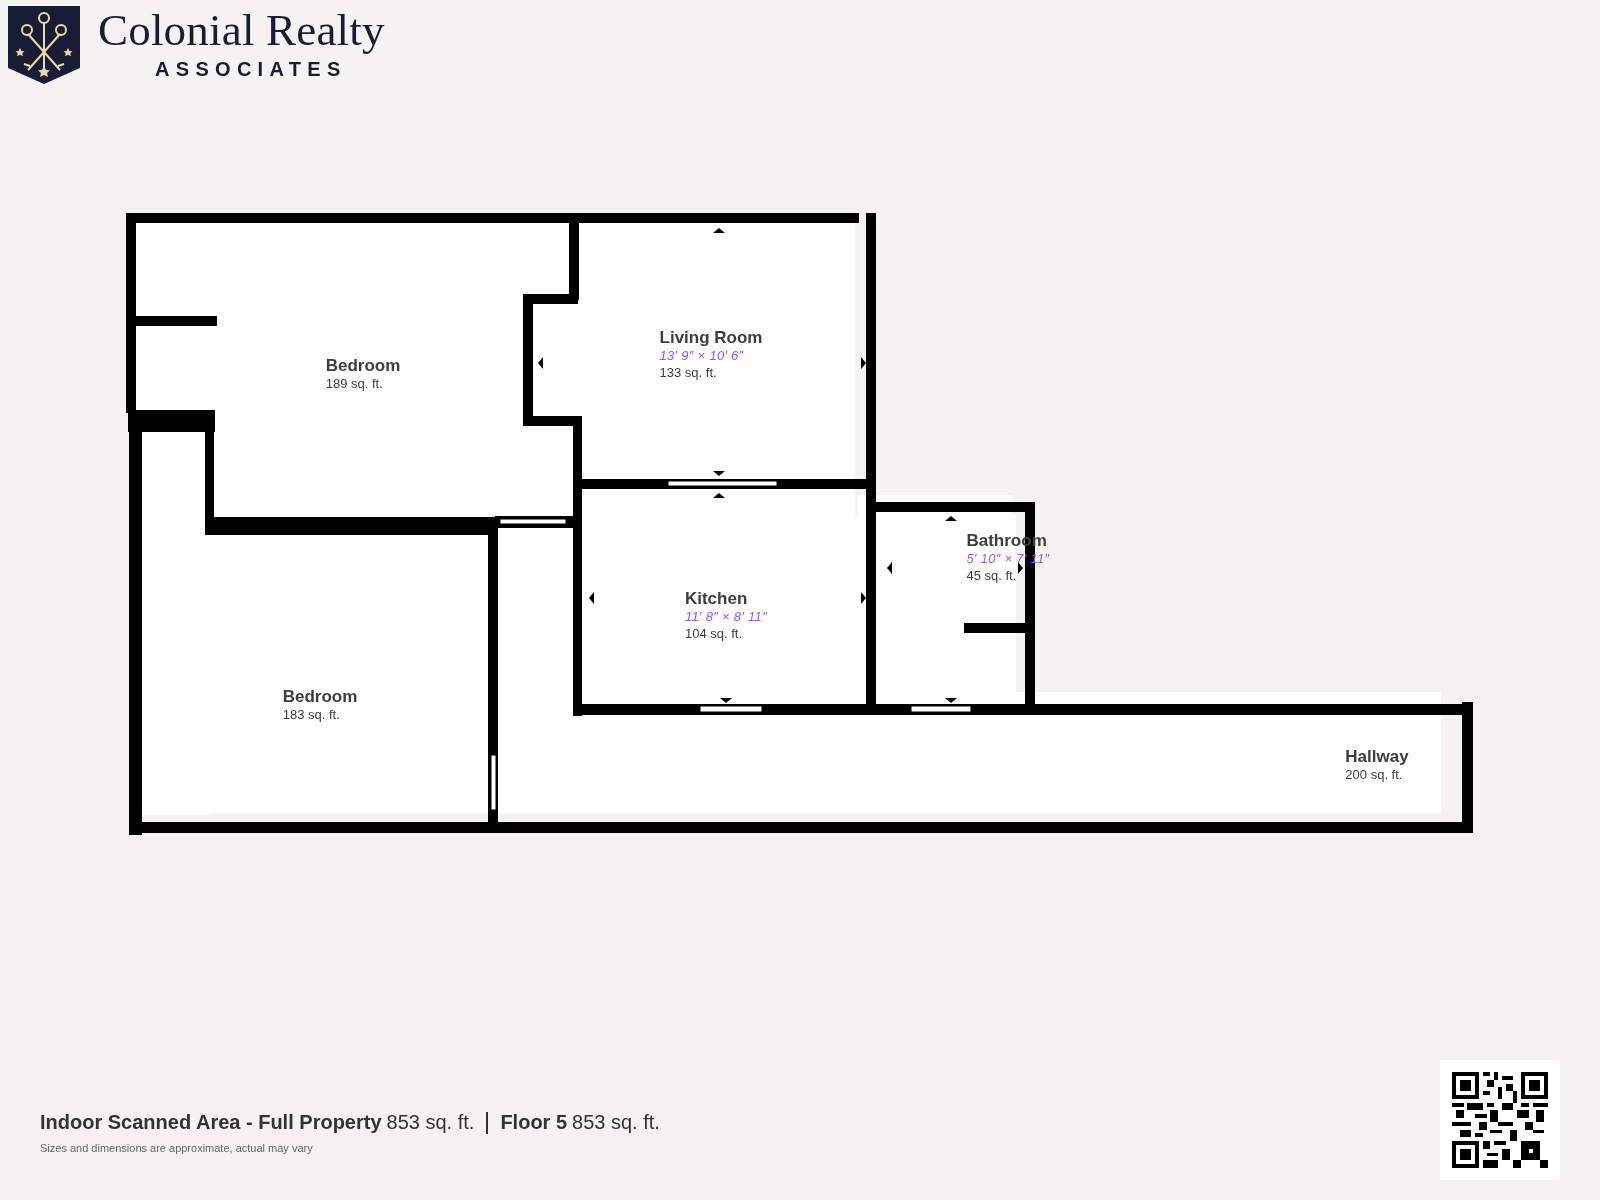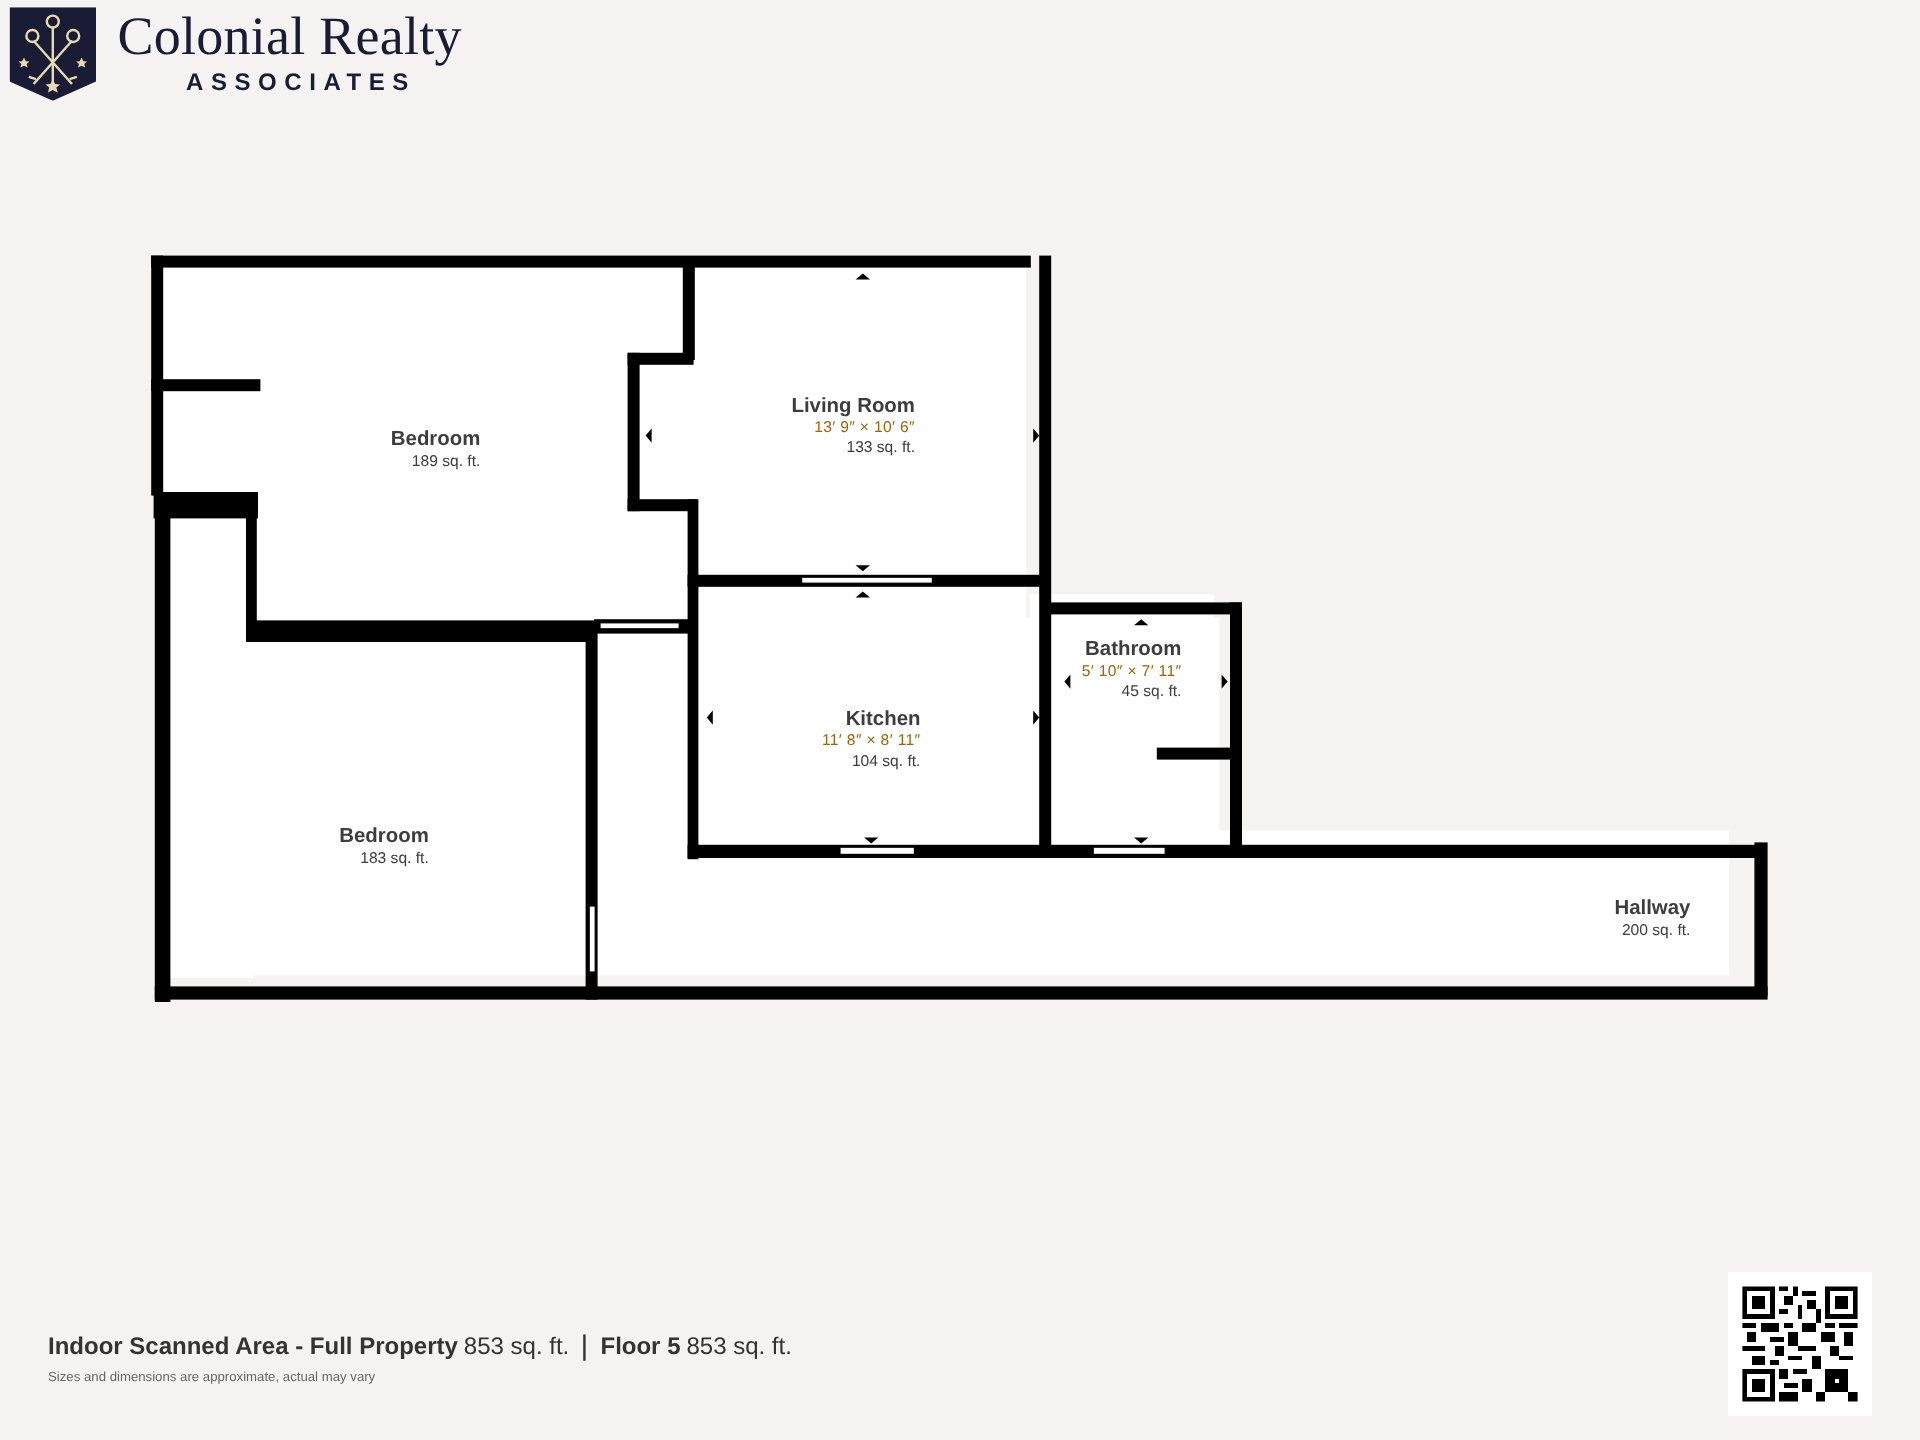--- a/index.html
+++ b/index.html
@@ -15,25 +15,25 @@
       font-family: "Liberation Serif", "DejaVu Serif", serif;
       font-size: 45px; color: #1a1b35; letter-spacing: 0.2px; white-space: nowrap; text-align: right;
     }
     .brand-sub {
       position: absolute; left: 155px; top: 58px;
       font-family: "Liberation Sans", sans-serif; font-weight: bold;
       font-size: 20px; letter-spacing: 6.3px; color: #1a1b35; white-space: nowrap;
     }
     svg.plan { position: absolute; left: 0; top: 0; width: 1600px; height: 1200px; }
     .room-label {
-      position: absolute; text-align: right; transform: translateX(-50%);
+      position: absolute; text-align: left; transform: translateX(-50%);
       white-space: nowrap; line-height: 1.25;
     }
     .room-name { font-weight: bold; font-size: 17px; color: #3d3d3d; display: block; }
-    .room-dim { font-size: 13px; color: #a16207; display: block; letter-spacing: 0.3px; }
+    .room-dim { font-size: 13px; color: #8b5cf6; display: block; letter-spacing: 0.3px; font-style: italic; }
     .room-area { font-size: 13px; color: #3d3d3d; display: block; }
     .footer { position: absolute; left: 40px; top: 1101px; }
     .address { font-weight: bold; font-size: 19px; color: #222; }
     .summary { margin-top: 10px; font-size: 20px; color: #333; white-space: nowrap; display: flex; align-items: center; }
     .summary b { font-weight: bold; }
     .sep { display: inline-block; width: 2px; height: 22px; background: #333; margin: 0 12px; }
     .disclaimer { margin-top: 8px; font-size: 11px; color: #666; }
     .qr { position: absolute; left: 1440px; top: 1060px; width: 120px; height: 120px; background: #fff; }
     .qr svg { position: absolute; left: 12px; top: 12px; width: 96px; height: 96px; }
   </style>
@@ -154,21 +154,21 @@
 <div class="room-label" style="left:711px; top:327px;">
   <span class="room-name">Living Room</span>
   <span class="room-dim">13′ 9″ × 10′ 6″</span>
   <span class="room-area">133 sq. ft.</span>
 </div>
 <div class="room-label" style="left:726px; top:588px;">
   <span class="room-name">Kitchen</span>
   <span class="room-dim">11′ 8″ × 8′ 11″</span>
   <span class="room-area">104 sq. ft.</span>
 </div>
-<div class="room-label" style="left:943px; top:530px;">
+<div class="room-label" style="left:1008px; top:530px;">
   <span class="room-name">Bathroom</span>
   <span class="room-dim">5′ 10″ × 7′ 11″</span>
   <span class="room-area">45 sq. ft.</span>
 </div>
 <div class="room-label" style="left:320px; top:686px;">
   <span class="room-name">Bedroom</span>
   <span class="room-area">183 sq. ft.</span>
 </div>
 <div class="room-label" style="left:1377px; top:746px;">
   <span class="room-name">Hallway</span>

